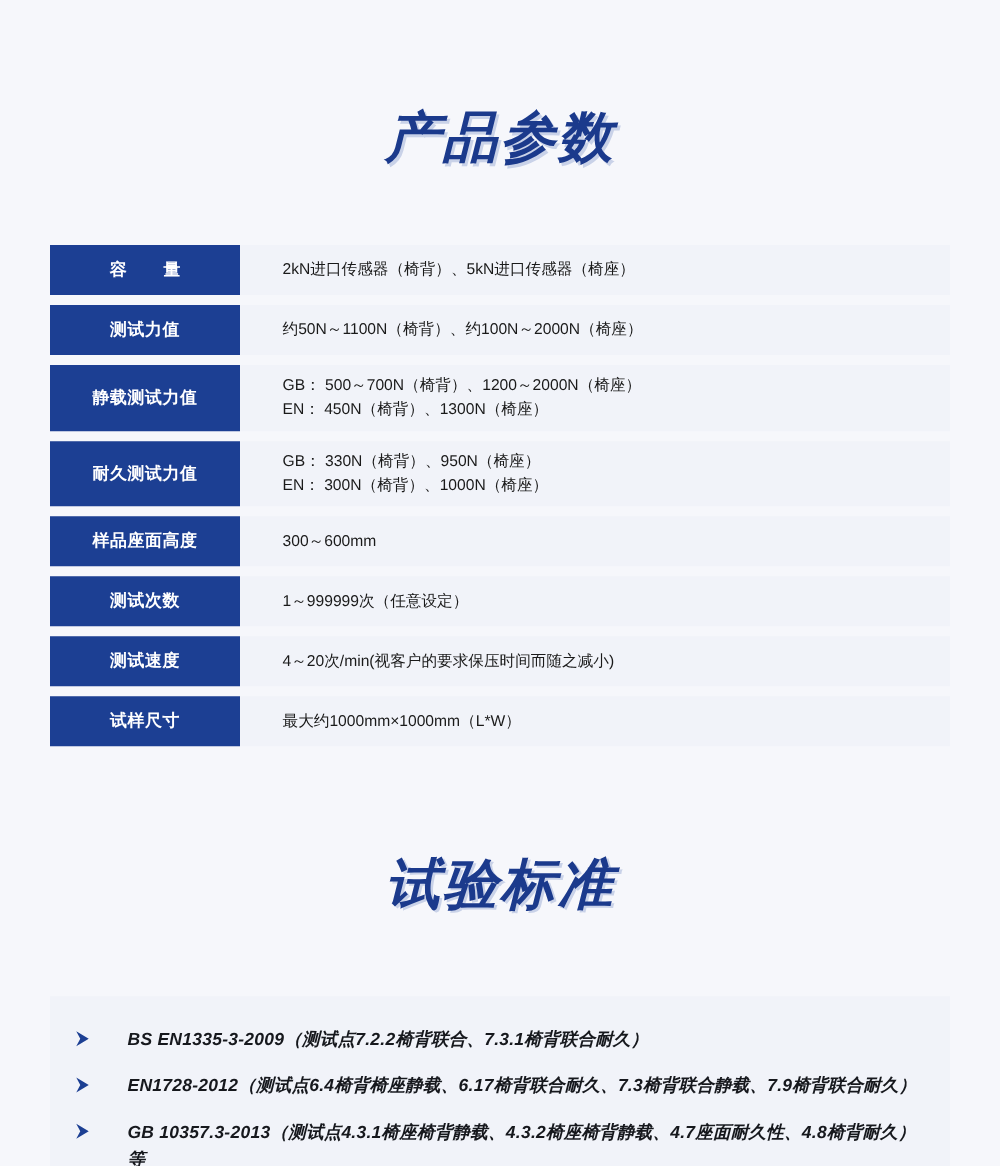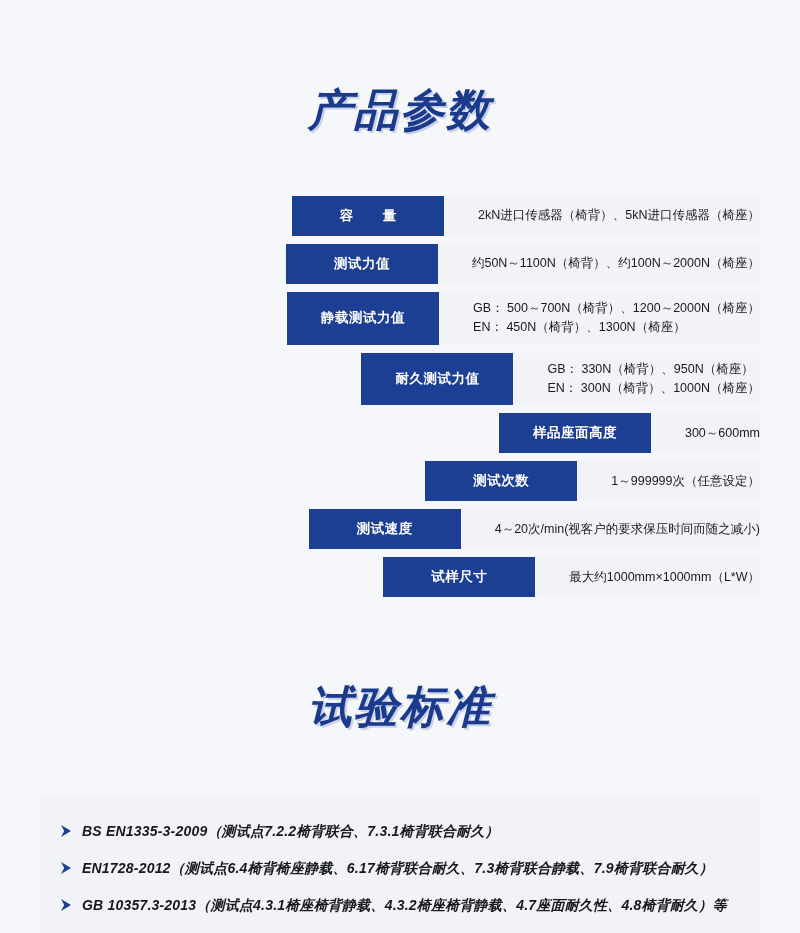--- a/index.html
+++ b/index.html
@@ -41,21 +41,20 @@
     padding-bottom: 24px;
   }
 
   
   .param-table {
     width: 720px;
     margin: 0 auto;
     display: flex;
     flex-direction: column;
     gap: 8px;
-    align-items: flex-end;
   }
   .param-row {
     display: flex;
     align-items: stretch;
     min-height: 40px;
   }
   .param-label {
     flex: 0 0 152px;
     width: 152px;
     background: #1c3f93;
@@ -96,20 +95,21 @@
     width: 720px;
     margin: 0 auto;
     background: #f1f3f9;
     padding: 16px 20px 18px 20px;
     box-sizing: border-box;
   }
   .std-item {
     display: flex;
     align-items: flex-start;
     padding: 7px 0;
+    gap: 20px;
   }
   .std-arrow {
     flex: 0 0 22px;
     padding-top: 4px;
     line-height: 1;
   }
   .std-arrow svg { display: block; }
   .std-text {
     flex: 1 1 auto;
     font-size: 14px;

